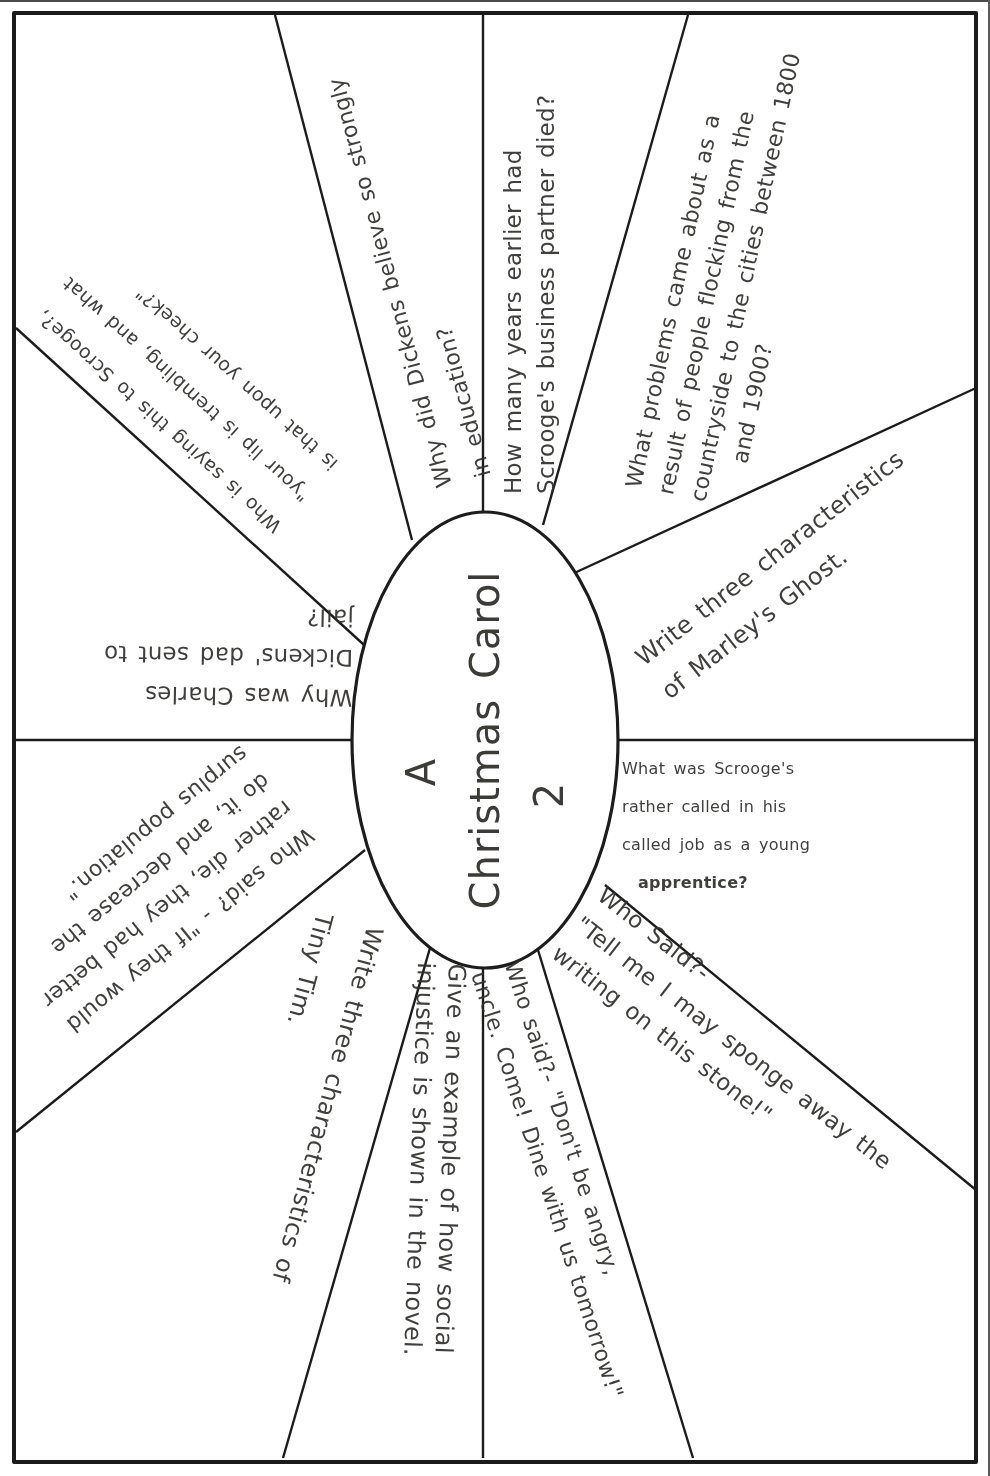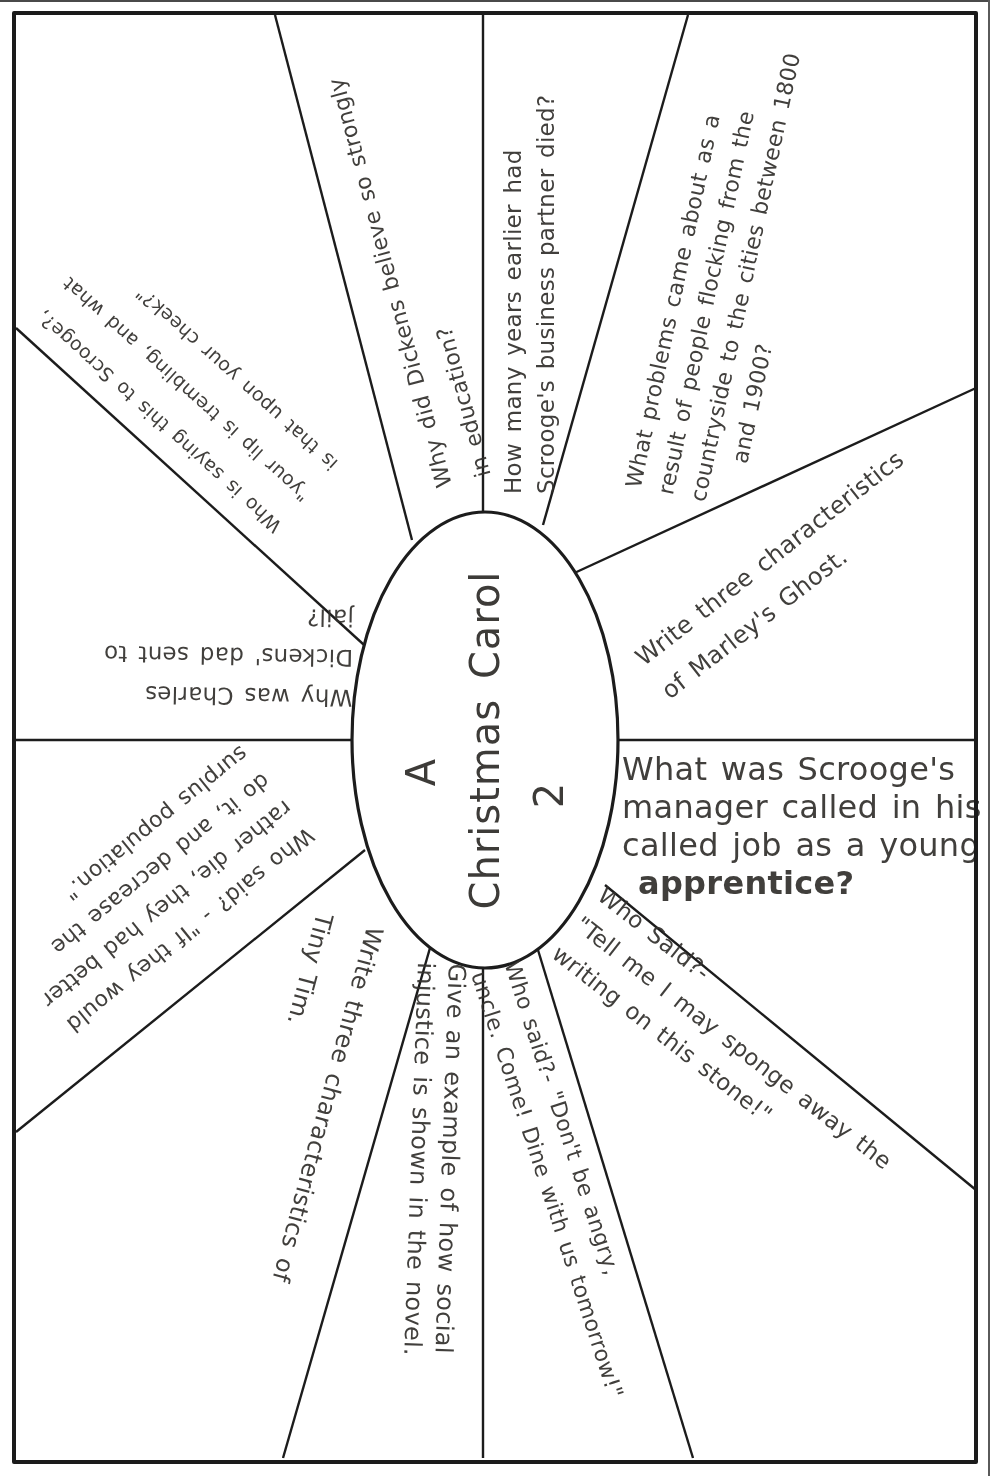--- a/index.html
+++ b/index.html
@@ -29,21 +29,21 @@
     word-spacing:3px;
     opacity:.93;
   }
   .seg .ln{display:block;}
   
   .seg-education          {left:426px;top:492px;transform:rotate(-105deg);font-size:22px;line-height:40px;}
   .seg-partner-died       {left:497px;top:494px;transform:rotate(-90deg); font-size:23px;line-height:33px;}
   .seg-problems-cities    {left:617px;top:484px;transform:rotate(-78deg); font-size:22px;line-height:33px;}
   .seg-problems-cities .ln:nth-child(4){padding-left:46px;}
   .seg-marleys-ghost      {left:626px;top:644px;transform:rotate(-38deg); font-size:24px;line-height:42px;}
-  .seg-manager            {left:622px;top:750px;font-size:32px;line-height:38px;}
+  .seg-manager            {left:622px;top:750px;font-size:16px;line-height:38px;}
   .seg-manager .ln:nth-child(4){padding-left:16px;font-weight:bold;}
   .seg-sponge-stone       {left:612px;top:878px;transform:rotate(38deg);  font-size:23px;line-height:37px;}
   .seg-dont-be-angry      {left:528px;top:956px;transform:rotate(72deg);  font-size:22px;line-height:35px;}
   .seg-social-injustice   {left:472px;top:964px;transform:rotate(92deg);  font-size:24px;line-height:31px;}
   .seg-tiny-tim           {left:400px;top:934px;transform:rotate(105deg); font-size:24px;line-height:52px;}
   .seg-surplus-population {left:322px;top:846px;transform:rotate(141deg); font-size:22px;line-height:35px;}
   .seg-jail               {left:352px;top:718px;transform:rotate(181deg); font-size:23px;line-height:40px;}
   .seg-lip-trembling      {left:264px;top:545px;transform:rotate(222deg); font-size:19px;line-height:42px;}
   
   .center-title{
@@ -101,21 +101,21 @@
     <span class="ln">and 1900?</span>
   </div>
 
   <div class="seg seg-marleys-ghost">
     <span class="ln">Write three characteristics</span>
     <span class="ln">of Marley's Ghost.</span>
   </div>
 
   <div class="seg seg-manager">
     <span class="ln">What was Scrooge's</span>
-    <span class="ln">manager called in his</span>
+    <span class="ln">rather called in his</span>
     <span class="ln">called job as a young</span>
     <span class="ln">apprentice?</span>
   </div>
 
   <div class="seg seg-sponge-stone">
     <span class="ln">Who Said?-</span>
     <span class="ln">"Tell me I may sponge away the</span>
     <span class="ln">writing on this stone!"</span>
   </div>
 

